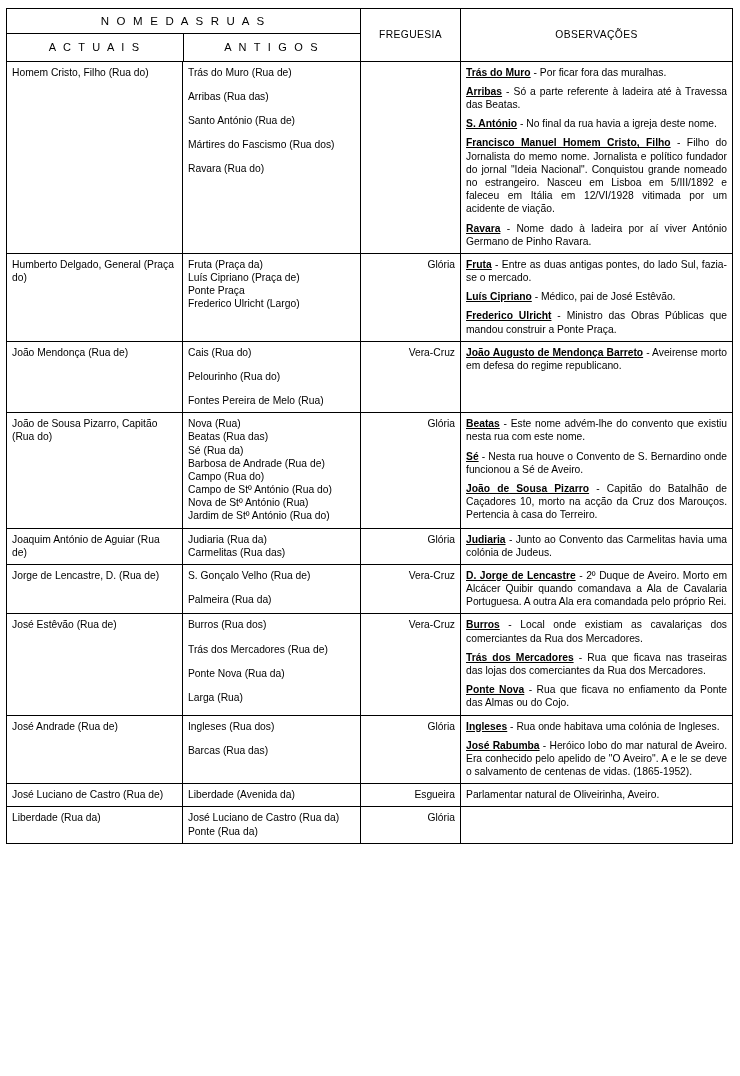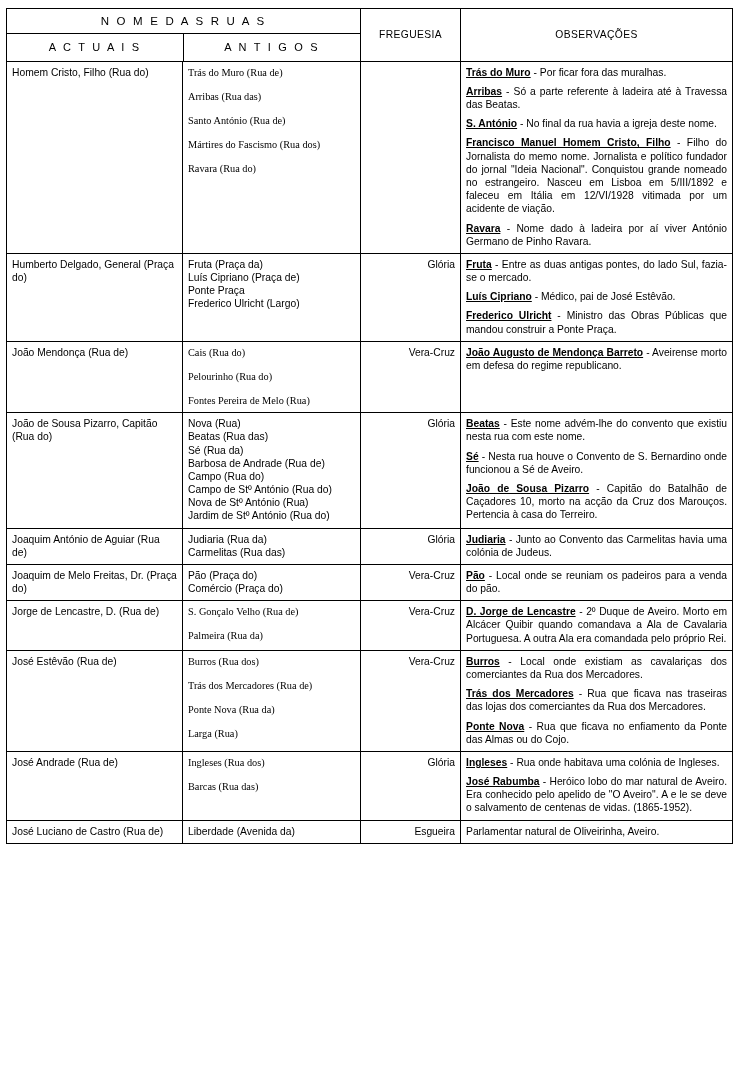--- a/index.html
+++ b/index.html
@@ -77,21 +77,21 @@
   col.c-antigos { width: 178px; }
   col.c-freguesia { width: 100px; }
   col.c-obs { width: 272px; }
 
   .cell-actual { font-size: 10.3px; }
   .cell-antigo { font-size: 10.3px; }
   .cell-freg { font-size: 10.3px; text-align: right; }
   .cell-obs { font-size: 10.1px; line-height: 1.3; }
 
   .old-list div { margin-bottom: 0; }
-  .old-list.spaced div { margin-bottom: 11px; font-family: Liberation Serif, serif; }
+  .old-list.spaced div { margin-bottom: 11px; }
   .old-list.spaced div:last-child { margin-bottom: 0; }
   .old-list.tight div { margin-bottom: 0px; }
 
   .obs-para { margin: 0 0 6px 0; text-align: justify; }
   .obs-para:last-child { margin-bottom: 0; }
   .obs-para b { font-weight: bold; text-decoration: underline; }
 </style>
 </head>
 <body>
 
@@ -196,33 +196,20 @@
               <div>Judiaria (Rua da)</div>
               <div>Carmelitas (Rua das)</div>
             </div>
           </td>
           <td class="cell-freg">Glória</td>
           <td class="cell-obs">
             <p class="obs-para"><b>Judiaria</b><span> - Junto ao Convento das Carmelitas havia uma colónia de Judeus.</span></p>
           </td>
         </tr>
         <tr>
-          <td class="cell-actual">Joaquim de Melo Freitas, Dr. (Praça do)</td>
-          <td class="cell-antigo">
-            <div class="old-list tight">
-              <div>Pão (Praça do)</div>
-              <div>Comércio (Praça do)</div>
-            </div>
-          </td>
-          <td class="cell-freg">Vera-Cruz</td>
-          <td class="cell-obs">
-            <p class="obs-para"><b>Pão</b><span> - Local onde se reuniam os padeiros para a venda do pão.</span></p>
-          </td>
-        </tr>
-        <tr>
           <td class="cell-actual">Jorge de Lencastre, D. (Rua de)</td>
           <td class="cell-antigo">
             <div class="old-list spaced">
               <div>S. Gonçalo Velho (Rua de)</div>
               <div>Palmeira (Rua da)</div>
             </div>
           </td>
           <td class="cell-freg">Vera-Cruz</td>
           <td class="cell-obs">
             <p class="obs-para"><b>D. Jorge de Lencastre</b><span> - 2º Duque de Aveiro. Morto em Alcácer Quibir quando comandava a Ala de Cavalaria Portuguesa. A outra Ala era comandada pelo próprio Rei.</span></p>
@@ -264,15 +251,26 @@
           <td class="cell-antigo">
             <div class="old-list tight">
               <div>Liberdade (Avenida da)</div>
             </div>
           </td>
           <td class="cell-freg">Esgueira</td>
           <td class="cell-obs">
             <p class="obs-para"><span>Parlamentar natural de Oliveirinha, Aveiro.</span></p>
           </td>
         </tr>
+        <tr>
+          <td class="cell-actual">Liberdade (Rua da)</td>
+          <td class="cell-antigo">
+            <div class="old-list tight">
+              <div>José Luciano de Castro (Rua da)</div>
+              <div>Ponte (Rua da)</div>
+            </div>
+          </td>
+          <td class="cell-freg">Glória</td>
+          <td class="cell-obs"></td>
+        </tr>
       </tbody>
   </table>
 </div>
 
 </body></html>

